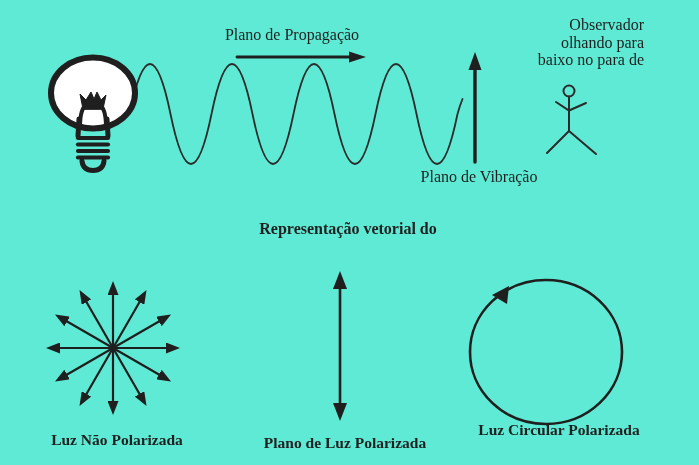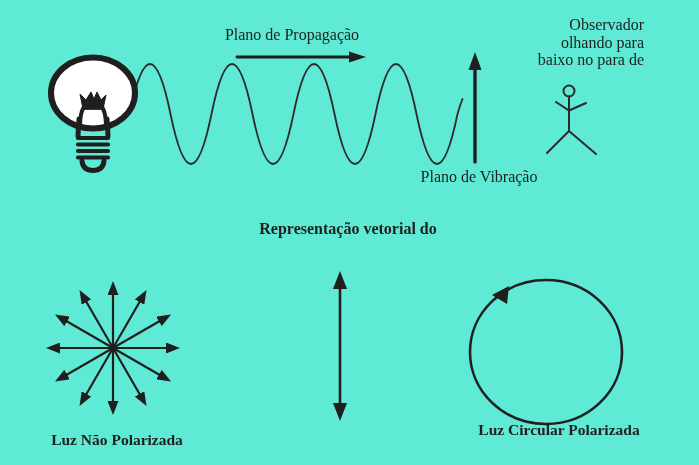--- a/index.html
+++ b/index.html
@@ -118,16 +118,17 @@
   </div>
 
   <div class="lbl" style="left:479px; top:168px;">Plano de Vibração</div>
 
   <div class="caption" style="left:348px; top:221px; line-height:16.5px;font-weight:bold;">
     <div>Representação vetorial do</div>
   </div>
 
   <div class="lbl small" style="left:117px; top:431px;">Luz Não Polarizada</div>
 
+  <div class="lbl small" style="left:345px; top:434px;">Plano de Luz Polarizada</div>
 
   <div class="lbl small" style="left:559px; top:421px;">Luz Circular Polarizada</div>
 
 </div>
 
 </body></html>

